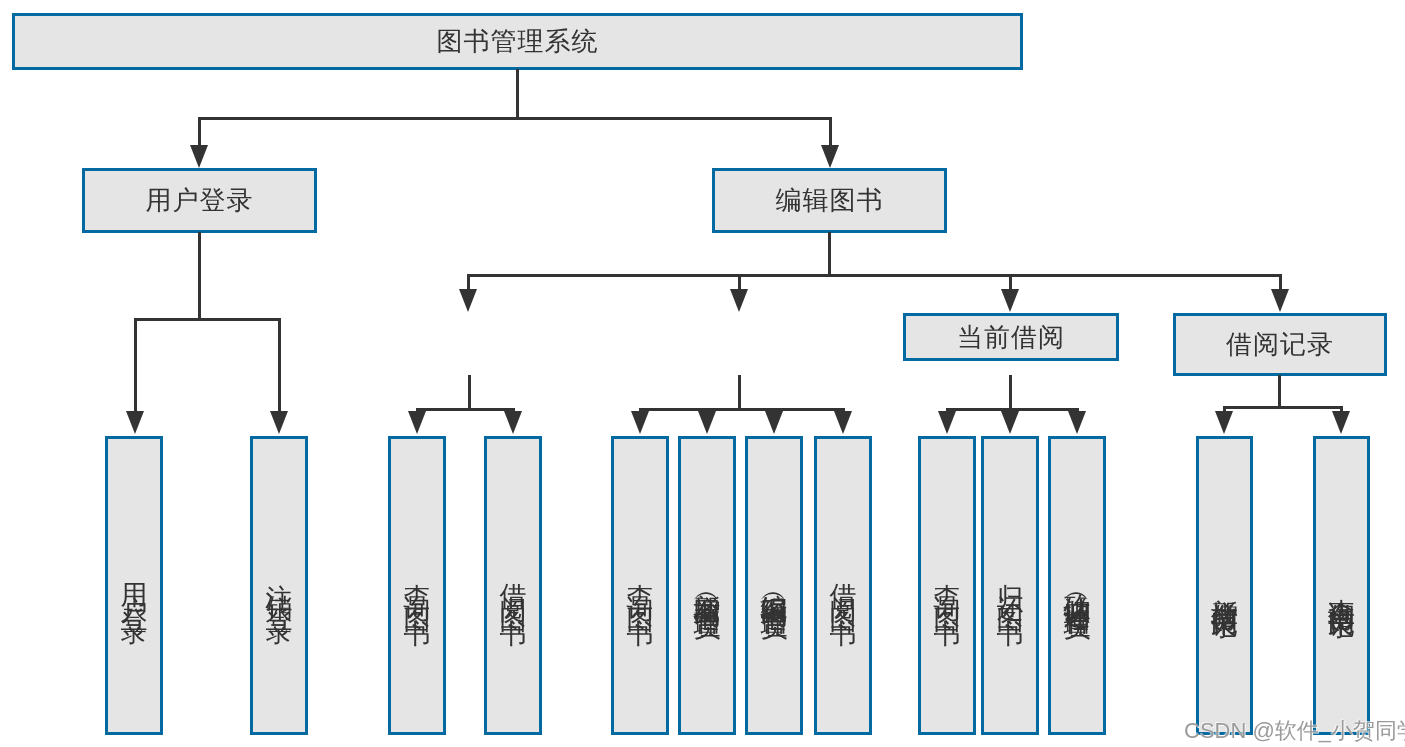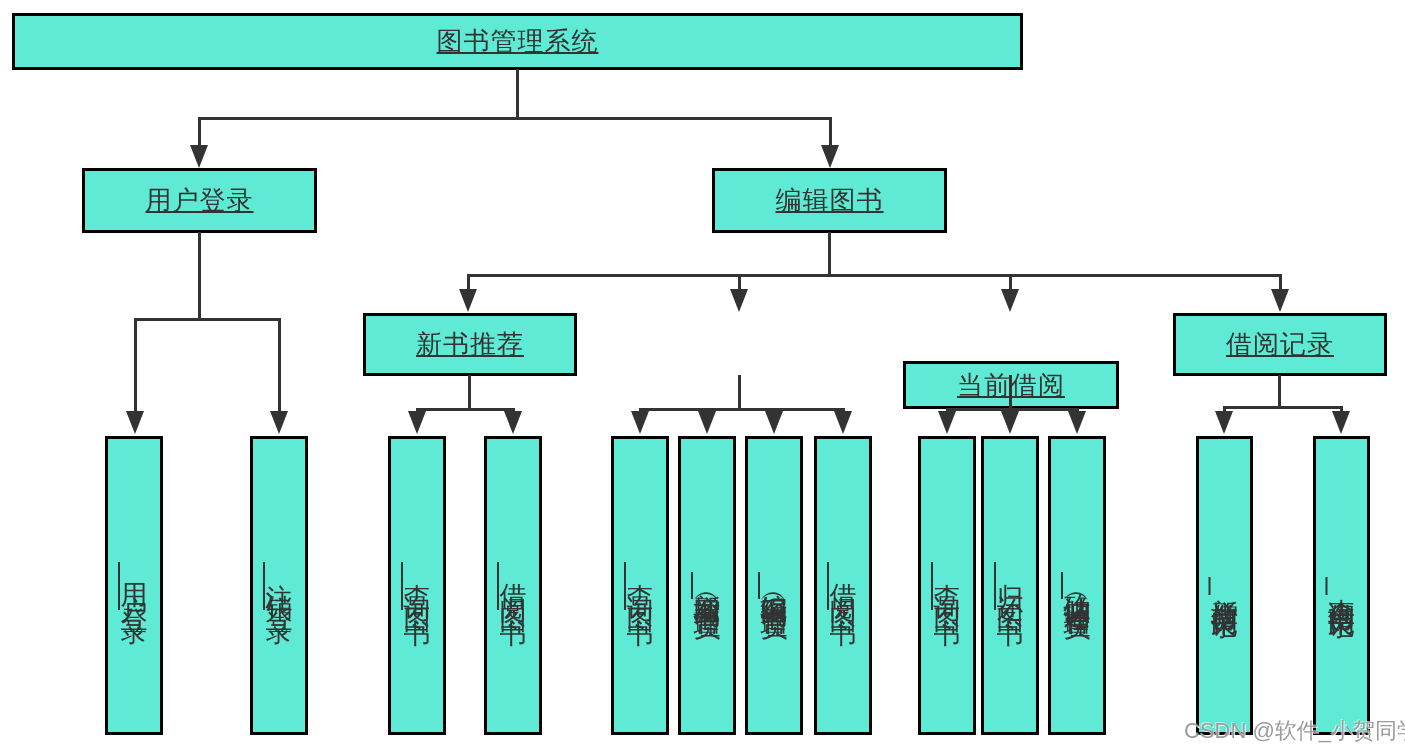--- a/index.html
+++ b/index.html
@@ -7,31 +7,30 @@
     position: relative;
     width: 1405px;
     height: 747px;
     background: #ffffff;
     font-family: "Liberation Sans", "DejaVu Sans", sans-serif;
     overflow: hidden;
   }
   .box {
     position: absolute;
     box-sizing: border-box;
-    background: #5eead4;
-    border: 3px solid #000000;
+    background: #e5e5e5;
+    border: 3px solid #0369a1;
     display: flex;
     align-items: center;
     justify-content: center;
     color: #333333;
     font-size: 26px;
     letter-spacing: 1px;
     text-align: center;
     white-space: nowrap;
-    text-decoration: underline;
   }
   .leaf {
     writing-mode: vertical-rl;
     font-size: 27px;
     letter-spacing: 12px;
     white-space: normal;
   }
   .leaf.tight { letter-spacing: 3px; }
   .vline { position: absolute; width: 3px; background: #333333; }
   .hline { position: absolute; height: 3px; background: #333333; }
@@ -81,22 +80,21 @@
   <div class="hline" style="left:467px; top:274px; width:815px;"></div>
   <div class="vline" style="left:467px; top:274px; height:17px;"></div>
   <div class="ahead" style="left:459px; top:289px;"></div>
   <div class="vline" style="left:738px; top:274px; height:17px;"></div>
   <div class="ahead" style="left:730px; top:289px;"></div>
   <div class="vline" style="left:1009px; top:274px; height:17px;"></div>
   <div class="ahead" style="left:1001px; top:289px;"></div>
   <div class="vline" style="left:1279px; top:274px; height:17px;"></div>
   <div class="ahead" style="left:1271px; top:289px;"></div>
 
-  <div class="box" style="left:363px; top:313px; width:214px; height:63px;">新书推荐</div>
-  <div class="box" style="left:903px; top:313px; width:216px; height:48px;margin-top:48px;">当前借阅</div>
+  <div class="box" style="left:903px; top:313px; width:216px; height:48px;">当前借阅</div>
   <div class="box" style="left:1173px; top:313px; width:214px; height:63px;">借阅记录</div>
 
   <div class="vline" style="left:468px; top:375px; height:35px;"></div>
   <div class="hline" style="left:416px; top:408px; width:98px;"></div>
   <div class="vline" style="left:416px; top:408px; height:5px;"></div>
   <div class="ahead" style="left:408px; top:411px;"></div>
   <div class="vline" style="left:512px; top:408px; height:5px;"></div>
   <div class="ahead" style="left:504px; top:411px;"></div>
 
   <div class="vline" style="left:738px; top:375px; height:35px;"></div>

